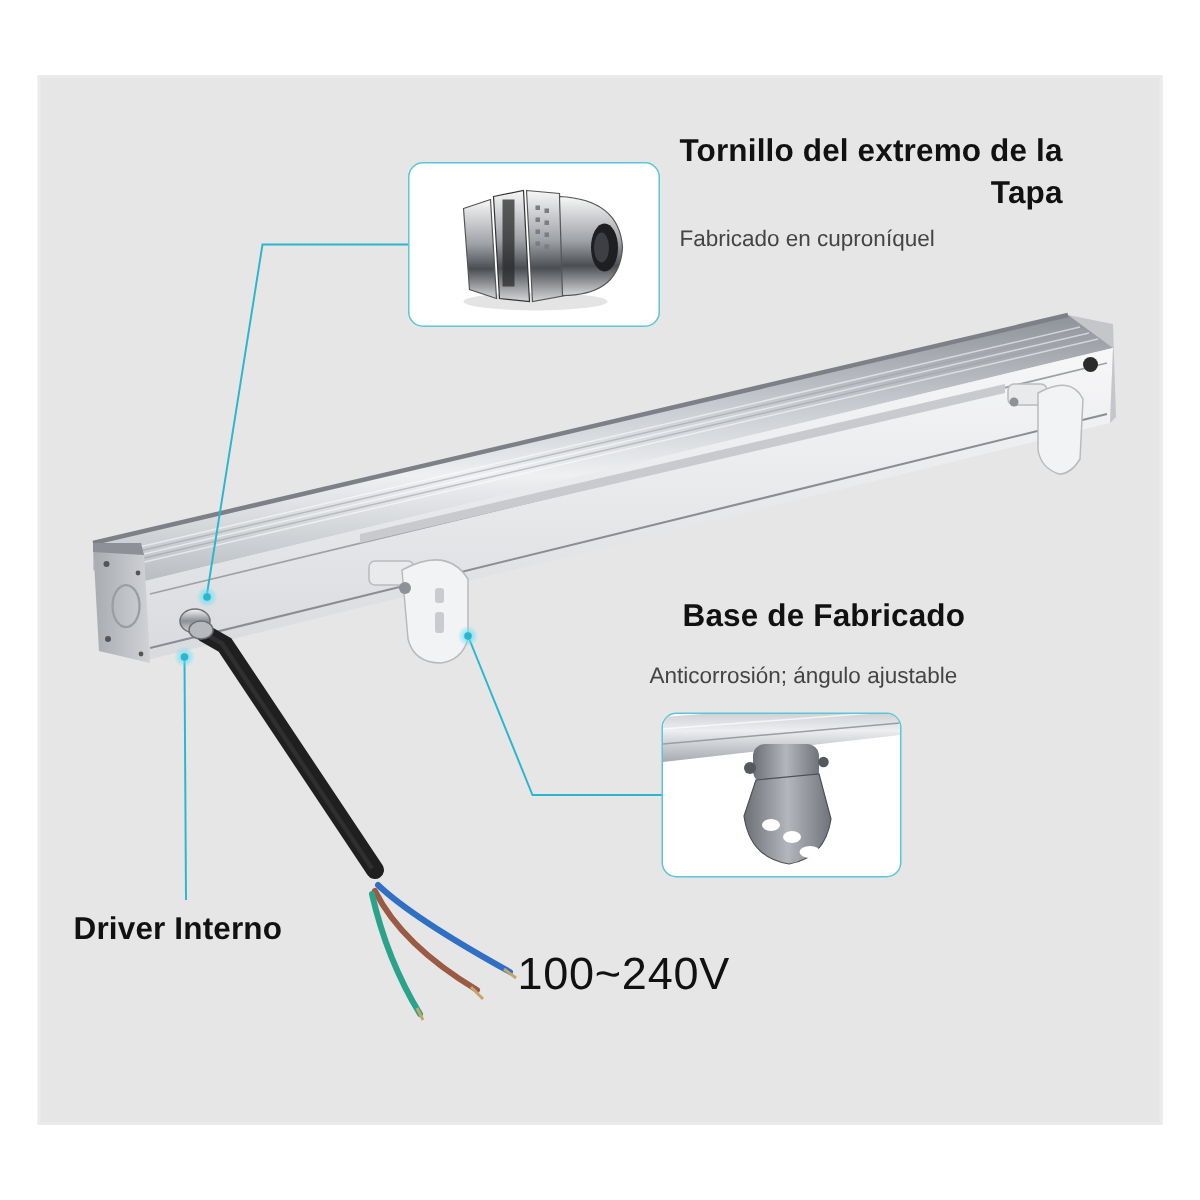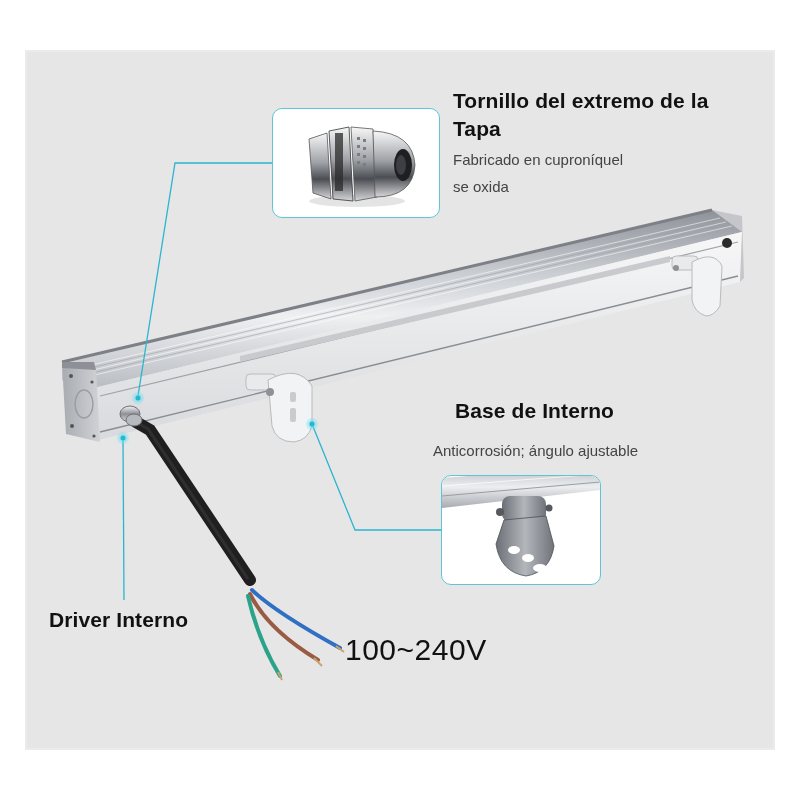--- a/index.html
+++ b/index.html
@@ -18,20 +18,21 @@
       box-shadow: inset 0 0 0 2px #ebebeb;
     }
     .scene { position: absolute; left: 0; top: 0; width: 800px; height: 800px; }
     .callout-title {
       position: absolute;
       font-weight: bold;
       color: #111111;
       font-size: 21px;
       line-height: 28px;
       letter-spacing: 0.1px;
+      text-align: right;
     }
     .callout-desc {
       position: absolute;
       color: #444444;
       font-size: 15px;
       line-height: 27px;
     }
     .callout-desc div { white-space: nowrap; }
     .voltage {
       position: absolute;
@@ -216,23 +217,22 @@
     <ellipse cx="98" cy="92" rx="7" ry="4" fill="#ffffff"></ellipse>
   </svg>
 </div>
 
 <div class="callout-title" style="left:453px; top:87px;">
   <div>Tornillo del extremo de la</div>
   <div>Tapa</div>
 </div>
 <div class="callout-desc" style="left:453px; top:146px;">
   <div>Fabricado en cuproníquel</div>
-  <div>se oxida</div>
-</div>
-
-<div class="callout-title" style="left:455px; top:397px;">Base de Interno</div>
+</div>
+
+<div class="callout-title" style="left:455px; top:397px;">Base de Fabricado</div>
 <div class="callout-desc" style="left:433px; top:437px;">
   <div>Anticorrosión; ángulo ajustable</div>
 </div>
 
 <div class="callout-title" style="left:49px; top:606px;">Driver Interno</div>
 
 <div class="voltage" style="left:345px; top:633px;text-align:center;">100~240V</div>
 
 </body></html>

